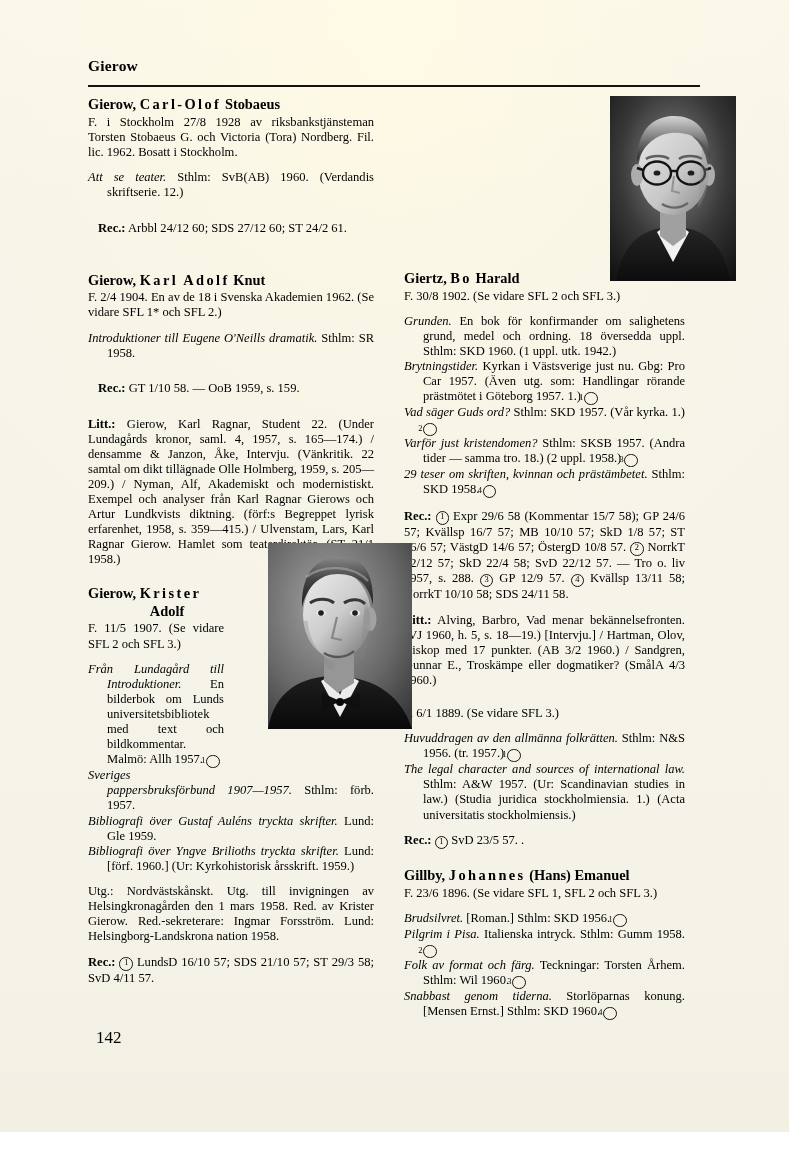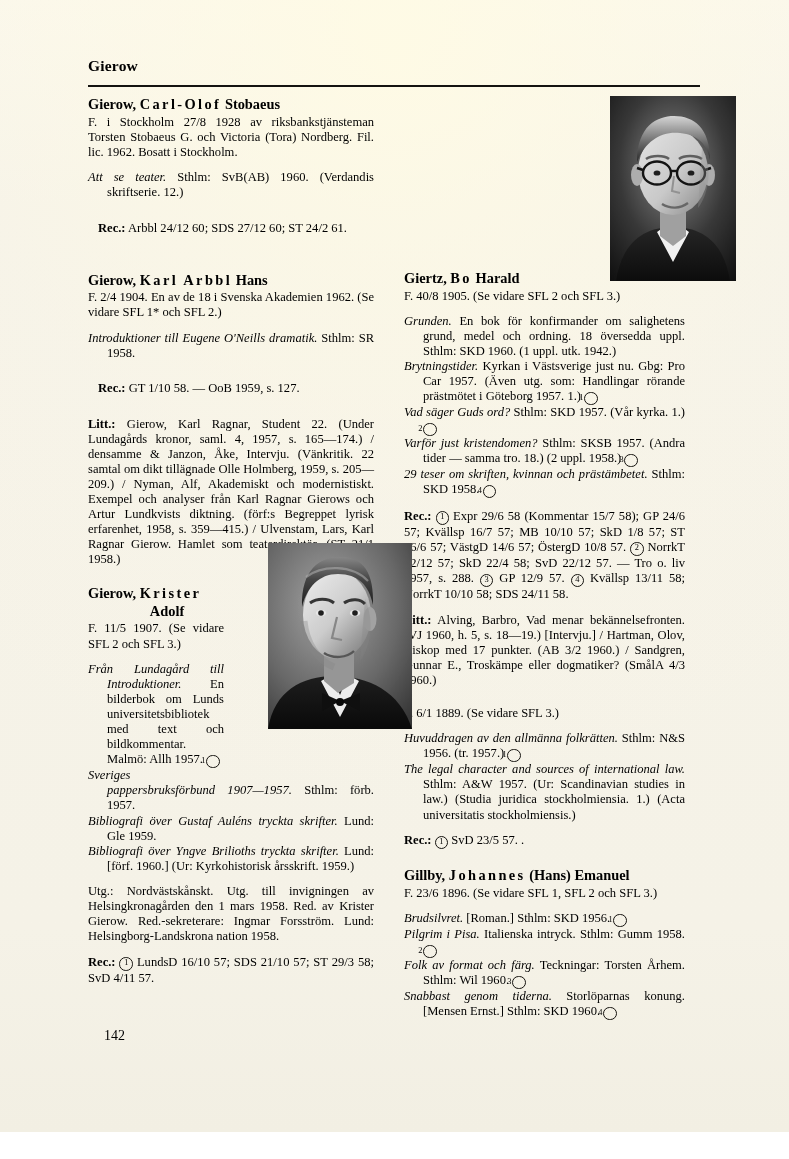--- a/index.html
+++ b/index.html
@@ -144,23 +144,23 @@
   .photo svg { display: block; width: 100%; height: 100%; }
   .shim-gierow {
     float: right;
     width: 150px;
     height: 196px;
   }
 
   
   .folio {
     position: absolute;
-    left: 104px;
+    left: 96px;
     top: 1028px;
-    font-size: 14px;
+    font-size: 17px;
     text-align: right;
   }
 </style>
 </head>
 <body>
 
 <div class="page">
   <div class="content">
 
     <div class="running-head">Gierow</div>
@@ -173,26 +173,26 @@
         <p class="para">F. i Stockholm 27/8 1928 av riksbankstjänsteman Torsten Stobaeus G. och Victoria (Tora) Nordberg. Fil. lic. 1962. Bosatt i Stockholm.</p>
         <div class="gap-m"></div>
         <p class="hang-title"><span class="it">Att se teater.</span><span> Sthlm: SvB(AB) 1960. (Verdandis skriftserie. 12.)</span></p>
         <div class="gap-m"></div>
         <p class="hang"><span class="bo">Rec.:</span><span> Arbbl 24/12 60; SDS 27/12 60; ST 24/2 61.</span></p>
       </div>
 
       <div class="gap-xl"></div>
 
       <div>
-        <div class="entry-head"><span>Gierow,</span> <span class="sp">Karl Arbbl</span> <span>Hans</span></div>
+        <div class="entry-head"><span>Gierow,</span> <span class="sp">Karl Adolf</span> <span>Knut</span></div>
         <p class="para">F. 2/4 1904. En av de 18 i Svenska Akademien 1962. (Se vidare SFL 1* och SFL 2.)</p>
         <div class="gap-m"></div>
         <p class="hang-title"><span class="it">Introduktioner till Eugene O'Neills dramatik.</span><span> Sthlm: SR 1958.</span></p>
         <div class="gap-m"></div>
-        <p class="hang"><span class="bo">Rec.:</span><span> GT 1/10 58. — OoB 1959, s. 127.</span></p>
+        <p class="hang"><span class="bo">Rec.:</span><span> GT 1/10 58. — OoB 1959, s. 159.</span></p>
         <div class="gap-m"></div>
         <p class="para"><span class="bo">Litt.:</span><span> Gierow, Karl Ragnar, Student 22. (Under Lundagårds kronor, saml. 4, 1957, s. 165—174.) / densamme &amp; Janzon, Åke, Intervju. (Vänkritik. 22 samtal om dikt tillägnade Olle Holmberg, 1959, s. 205—209.) / Nyman, Alf, Akademiskt och modernistiskt. Exempel och analyser från Karl Ragnar Gierows och Artur Lundkvists diktning. (förf:s Begreppet lyrisk erfarenhet, 1958, s. 359—415.) / Ulvenstam, Lars, Karl Ragnar Gierow. Hamlet som teaterdirektör. (ST 21/1 1958.)</span></p>
       </div>
 
       <div class="gap-l"></div>
 
       <div>
         <div class="shim-gierow"></div>
         <div class="entry-head"><span>Gierow,</span> <span class="sp">Krister</span><span class="indent2">Adolf</span></div>
         <p class="para">F. 11/5 1907. (Se vidare SFL 2 och SFL 3.)</p>
@@ -209,21 +209,21 @@
         <p class="para"><span class="bo">Rec.:</span> <span class="cnum">1</span><span> LundsD 16/10 57; SDS 21/10 57; ST 29/3 58; SvD 4/11 57.</span></p>
       </div>
     </div>
 
     <div class="col col-right">
 
       <div style="height:174px"></div>
 
       <div>
         <div class="entry-head"><span>Giertz,</span> <span class="sp">Bo</span> <span>Harald</span></div>
-        <p class="para">F. 40/8 1905. (Se vidare SFL 2 och SFL 3.)</p>
+        <p class="para">F. 30/8 1902. (Se vidare SFL 2 och SFL 3.)</p>
         <div class="gap-m"></div>
 
         <p class="hang-title"><span class="it">Grunden.</span><span> En bok för konfirmander om salighetens grund, medel och ordning. 18 översedda uppl. Sthlm: SKD 1960. (1 uppl. utk. 1942.)</span></p>
         <p class="hang-title"><span class="it">Brytningstider.</span><span> Kyrkan i Västsverige just nu. Gbg: Pro Car 1957. (Även utg. som: Handlingar rörande prästmötet i Göteborg 1957. 1.)</span> <span class="cnum">1</span></p>
         <p class="hang-title"><span class="it">Vad säger Guds ord?</span><span> Sthlm: SKD 1957. (Vår kyrka. 1.)</span> <span class="cnum">2</span></p>
         <p class="hang-title"><span class="it">Varför just kristendomen?</span><span> Sthlm: SKSB 1957. (Andra tider — samma tro. 18.) (2 uppl. 1958.)</span> <span class="cnum">3</span></p>
         <p class="hang-title"><span class="it">29 teser om skriften, kvinnan och prästämbetet.</span><span> Sthlm: SKD 1958.</span> <span class="cnum">4</span></p>
 
         <div class="gap-m"></div>
         <p class="para"><span class="bo">Rec.:</span> <span class="cnum">1</span><span> Expr 29/6 58 (Kommentar 15/7 58); GP 24/6 57; Kvällsp 16/7 57; MB 10/10 57; SkD 1/8 57; ST 16/6 57; VästgD 14/6 57; ÖstergD 10/8 57.</span> <span class="cnum">2</span><span> NorrkT 12/12 57; SkD 22/4 58; SvD 22/12 57. — Tro o. liv 1957, s. 288.</span> <span class="cnum">3</span><span> GP 12/9 57.</span> <span class="cnum">4</span><span> Kvällsp 13/11 58; NorrkT 10/10 58; SDS 24/11 58.</span></p>

